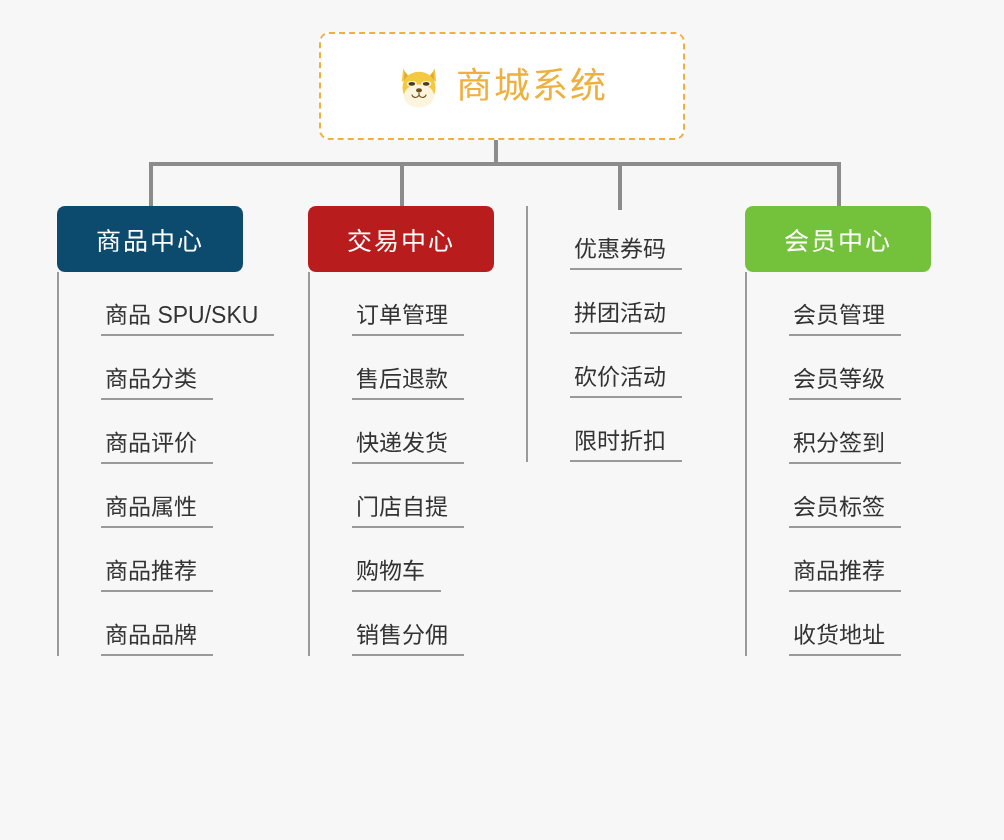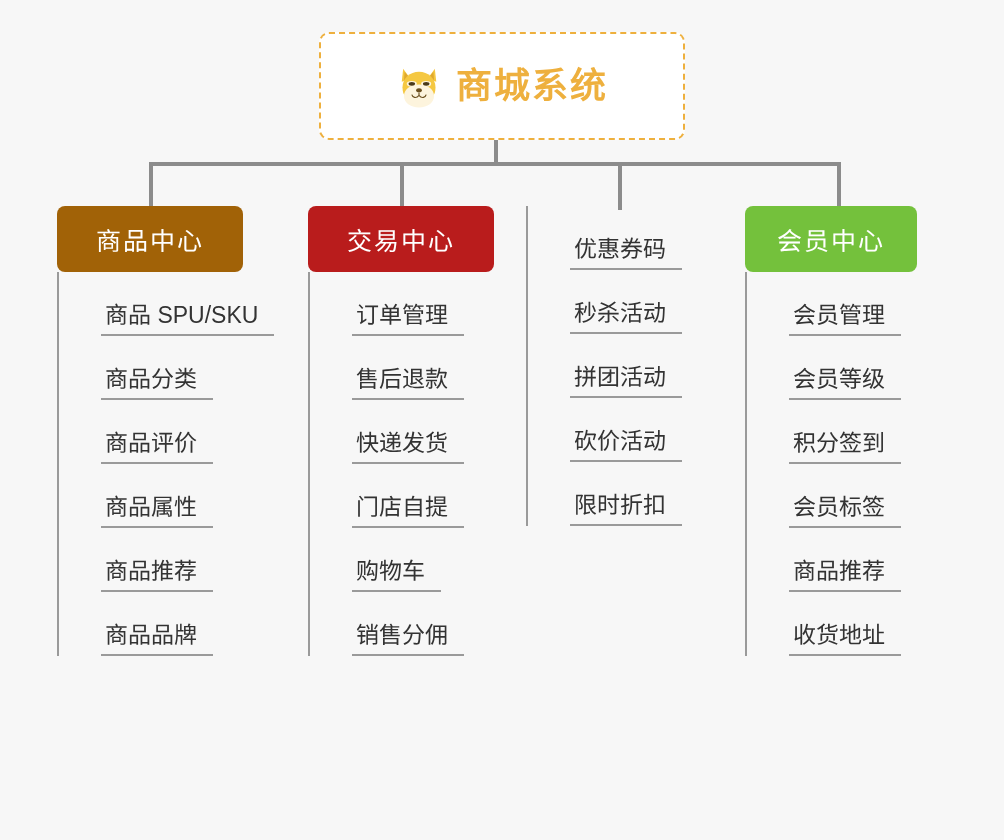--- a/index.html
+++ b/index.html
@@ -36,21 +36,20 @@
     box-sizing: border-box;
     width: 366px;
     height: 108px;
     background: #ffffff;
     border: 2px dashed #eeb03e;
     border-radius: 10px;
     display: flex;
     align-items: center;
     justify-content: center;
     gap: 14px;
-    font-weight: bold;
   }
   .root-emoji {
     width: 46px;
     height: 46px;
     display: block;
     flex: 0 0 auto;
   }
   .root-title {
     font-size: 36px;
     line-height: 1;
@@ -119,24 +118,24 @@
     border-radius: 8px;
     display: flex;
     align-items: center;
     justify-content: center;
     color: #ffffff;
     font-size: 25px;
     letter-spacing: 2px;
     white-space: nowrap;
     padding: 0 18px;
   }
-  .column.c1 .cat-header { width: 186px; background: #a16207; }
+  .column.c1 .cat-header { width: 186px; background: #0c4a6e; }
   .column.c2 .cat-header { width: 186px; background: #b91c1c; }
   .column.c3 .cat-header { width: 186px; background: #e8ab40; }
-  .column.c4 .cat-header { width: 172px; background: #74c13c; align-items: center; }
+  .column.c4 .cat-header { width: 186px; background: #74c13c; align-items: center; }
 
   
   .leaf-list {
     position: relative;
     margin: 0;
     padding: 0 0 0 20px;
     list-style: none;
     border-left: 2px solid #9a9a9a;
     margin-left: 0;
   }
@@ -248,23 +247,20 @@
           </li>
       </ul>
     </div>
 
     <div class="column c3">
       <ul class="leaf-list">
         <li class="leaf-item">
             <span class="leaf-text">优惠券码</span>
           </li>
         <li class="leaf-item">
-            <span class="leaf-text">秒杀活动</span>
-          </li>
-        <li class="leaf-item">
             <span class="leaf-text">拼团活动</span>
           </li>
         <li class="leaf-item">
             <span class="leaf-text">砍价活动</span>
           </li>
         <li class="leaf-item">
             <span class="leaf-text">限时折扣</span>
           </li>
       </ul>
     </div>

